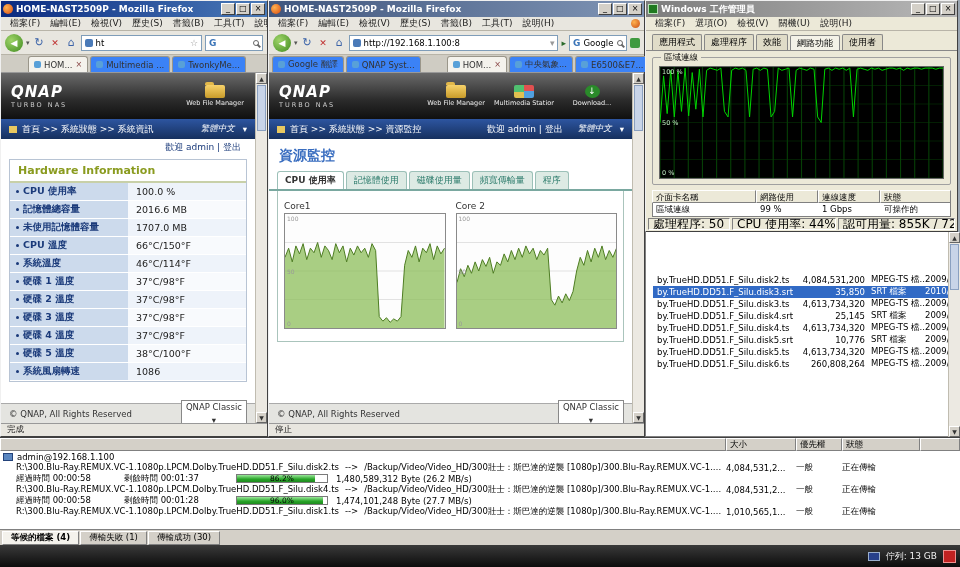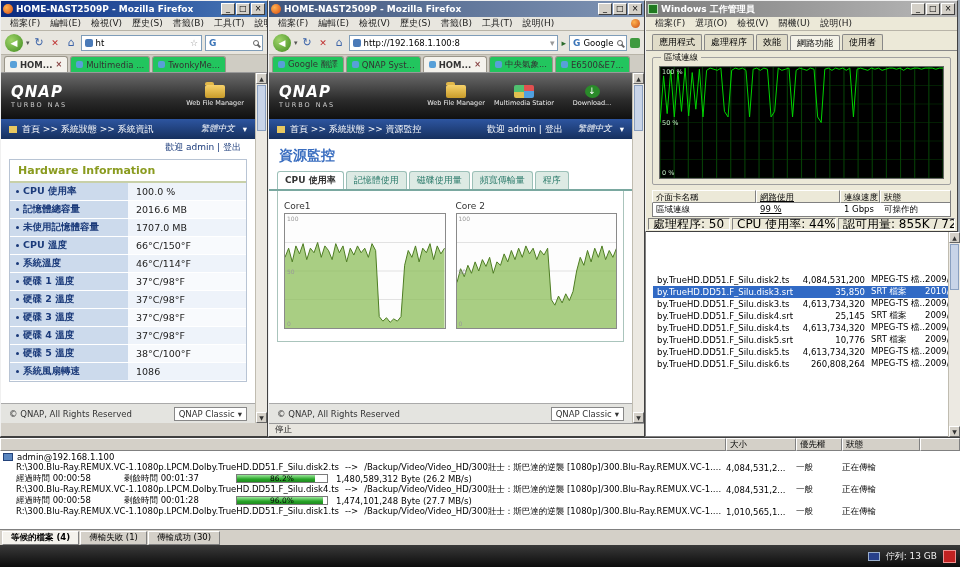--- a/index.html
+++ b/index.html
@@ -32,22 +32,22 @@
 .addr{flex:1;height:16px;background:#fff;border:1px solid #7f9db9;display:flex;align-items:center;padding:0 3px;font-size:8.5px;gap:3px;min-width:40px;overflow:hidden;white-space:nowrap;}
 .favico{width:8px;height:8px;background:#4a7ab8;border-radius:2px;flex:none;}
 .star{color:#999;margin-left:auto;font-size:9px;}
 .searchbox{width:58px;height:16px;background:#fff;border:1px solid #7f9db9;display:flex;align-items:center;gap:3px;padding:0 3px;flex:none;font-size:8.5px;}
 .gico{color:#3a74b8;font-weight:bold;font-size:9px;}
 .mag{width:6px;height:6px;border:1.5px solid #666;border-radius:50%;position:relative;margin-left:auto;flex:none;}
 .mag::after{content:"";position:absolute;width:4px;height:1.5px;background:#666;right:-3px;bottom:-2px;transform:rotate(45deg);}
 .gobtn{font-size:9px;color:#2a6a2a;flex:none;}
 .addonico{width:10px;height:10px;background:#3f9a3f;border-radius:2px;flex:none;}
 .tabstrip{height:18px;background:#cfccc3;display:flex;align-items:flex-end;padding:1px 3px 0;gap:2px;border-bottom:1px solid #999;}
-.btab{height:16px;background:#22c55e;border:1px solid #9a968a;border-bottom:none;border-radius:3px 3px 0 0;display:flex;align-items:center;gap:3px;padding:0 5px;font-size:8.5px;color:#333;max-width:92px;}
-.btab.active{background:#f4f2ec;font-weight:bold;}
+.btab{height:16px;background:#3b82f6;border:1px solid #9a968a;border-bottom:none;border-radius:3px 3px 0 0;display:flex;align-items:center;gap:3px;padding:0 5px;font-size:8.5px;color:#333;max-width:92px;}
+.btab.active{background:#f4f2ec;font-weight:normal;margin-left:24px;}
 .favdot{width:7px;height:7px;border-radius:2px;background:#58a0d8;flex:none;}
 .btlabel{white-space:nowrap;overflow:hidden;}
 .btclose{color:#884444;font-size:8px;}
 .viewport{position:absolute;top:72px;bottom:13px;left:0;right:0;background:#fff;overflow:hidden;}
 .vcontent{position:absolute;left:0;top:0;right:12px;bottom:0;overflow:hidden;}
 .vscroll{position:absolute;top:0;bottom:0;right:0;width:12px;background:#ece9e2;border-left:1px solid #c0bcb0;display:flex;flex-direction:column;}
 .sarrow{height:11px;background:#d4d0c8;border:1px solid;border-color:#fff #666 #666 #fff;font-size:6px;text-align:center;line-height:9px;color:#333;}
 .sthumb{height:46px;background:#c8d4e8;border:1px solid #8aa0c0;margin:1px;}
 .sarrow.down{margin-top:auto;}
 
@@ -71,21 +71,21 @@
 .midwel{margin-left:auto;}
 .welcome{height:16px;display:flex;align-items:center;justify-content:flex-end;padding:0 14px;font-size:9px;color:#1a3a7a;background:#fff;}
 .hwbox{margin:4px 8px;border:1px solid #b8c4d4;}
 .hwtitle{font-size:11px;font-weight:bold;color:#8a9b1f;padding:4px 8px;border-bottom:2px solid #c8d0a8;}
 .hwrow{display:flex;height:18px;border-bottom:1px solid #fff;font-size:9.5px;}
 .hwlabel{width:118px;background:#ccdaec;color:#1a3a7a;font-weight:bold;display:flex;align-items:center;padding:0 6px;gap:4px;flex:none;}
 .dot{width:3px;height:3px;background:#1a3a7a;border-radius:50%;flex:none;}
 .hwval{flex:1;background:#eef3fa;display:flex;align-items:center;padding:0 8px;color:#222;}
 .hwrow:nth-child(even) .hwval{background:#f8fafd;}
 .qfooter{position:absolute;bottom:0;left:0;right:0;height:20px;background:#e4e4e0;border-top:1px solid #aaa;display:flex;align-items:center;padding:0 8px;font-size:8.5px;color:#333;}
-.theme{margin-left:auto;background:#fff;border:1px solid #888;padding:1px 4px;font-size:8.5px;display:flex;gap:3px;align-items:center;}
+.theme{margin-left:auto;background:#fff;border:1px solid #888;padding:1px 4px;font-size:8.5px;display:flex;gap:3px;align-items:center;flex-direction:column;}
 
 
 .restitle{font-size:14px;font-weight:bold;color:#3a6ec0;padding:8px 10px 6px;}
 .restabs{display:flex;gap:2px;padding:0 8px;border-bottom:2px solid #7aa8a0;align-items:flex-end;height:20px;}
 .rtab{background:#ddeae4;border:1px solid #9cc0b8;border-bottom:none;border-radius:3px 3px 0 0;padding:2px 7px;font-size:9px;color:#2a7a6a;white-space:nowrap;}
 .rtab.active{background:#fff;color:#333;font-weight:bold;}
 .respanel{margin:0 8px;border:1px solid #aac4bc;border-top:none;padding:10px 6px 12px;display:flex;gap:10px;background:#fff;}
 .chartwrap{flex:1;min-width:0;}
 .chartlabel{font-size:9px;color:#333;margin-bottom:2px;}
 .chartbox{position:relative;border:1px solid #8a8a8a;height:116px;background:#fdfdfd;}
@@ -100,21 +100,21 @@
 .netframe{border:1px solid #a0a0a0;border-radius:2px;height:128px;position:relative;padding:8px 6px 5px;}
 .netlabel{position:absolute;top:-6px;left:8px;font-size:8.5px;background:#ece9d8;padding:0 3px;}
 .netgraph{position:relative;height:100%;background:#000;border:1px solid #666;overflow:hidden;}
 .netax{position:absolute;left:2px;top:0;bottom:0;display:flex;flex-direction:column;justify-content:space-between;font-size:6.5px;color:#bfe8bf;z-index:2;padding:1px 0;}
 .netgraph svg{position:absolute;left:0;top:0;width:100%;height:100%;}
 .nettable{margin-top:5px;font-size:8.5px;}
 .ntheader,.ntrow{display:flex;}
 .nth{background:#ece9d8;border:1px solid;border-color:#fff #808080 #808080 #fff;padding:0 3px;height:13px;line-height:12px;white-space:nowrap;overflow:hidden;}
 .ntrow{background:#fff;border:1px solid #808080;border-top:none;}
 .ntc{padding:0 3px;height:13px;line-height:12px;white-space:nowrap;overflow:hidden;}
-.ncol0{width:104px;}.ncol1{width:84px;text-decoration:underline;}.ncol2{width:40px;}.ncol3{flex:1;}
+.ncol0{width:104px;}.ncol1{width:62px;}.ncol2{width:62px;}.ncol3{flex:1;}
 .tmstatus{position:absolute;bottom:0;left:0;right:0;height:14px;display:flex;gap:2px;background:#ece9d8;padding:1px 2px;}
 .tms{border:1px solid;border-color:#808080 #fff #fff #808080;font-size:12px;padding:0 4px;display:flex;align-items:center;white-space:nowrap;overflow:hidden;}
 .tms0{width:82px;}.tms1{width:104px;}.tms2{flex:1;}
 
 
 #filewin{position:absolute;left:645px;top:232px;width:315px;height:205px;background:#fff;border-left:1px solid #808080;border-bottom:1px solid #808080;}
 .flrows{position:absolute;top:42px;left:7px;right:12px;}
 .flrow{display:flex;height:12px;font-size:8.5px;align-items:center;white-space:nowrap;}
 .flname{width:148px;padding-left:4px;overflow:hidden;flex:none;}
 .flsize{width:68px;text-align:right;padding-right:4px;flex:none;}
@@ -318,20 +318,23 @@
               <span>▾</span>
             </span>
         </div>
       </div>
       <div class="vscroll">
           <span class="sarrow">▲</span>
           <span class="sthumb"></span>
           <span class="sarrow down">▼</span>
         </div>
     </div>
+    <div class="statusbar">
+        <span>完成</span>
+      </div>
   </div>
 
   <div class="win" id="winM" style="left:268px;top:0;width:377px;height:437px;">
     <div class="tbar blue2">
       <span class="wicon ff-logo"></span>
       <span class="ttext">HOME-NAST2509P - Mozilla Firefox</span>
       <span class="wbtns">
           <span class="wbtn">_</span>
           <span class="wbtn">□</span>
           <span class="wbtn">×</span>

